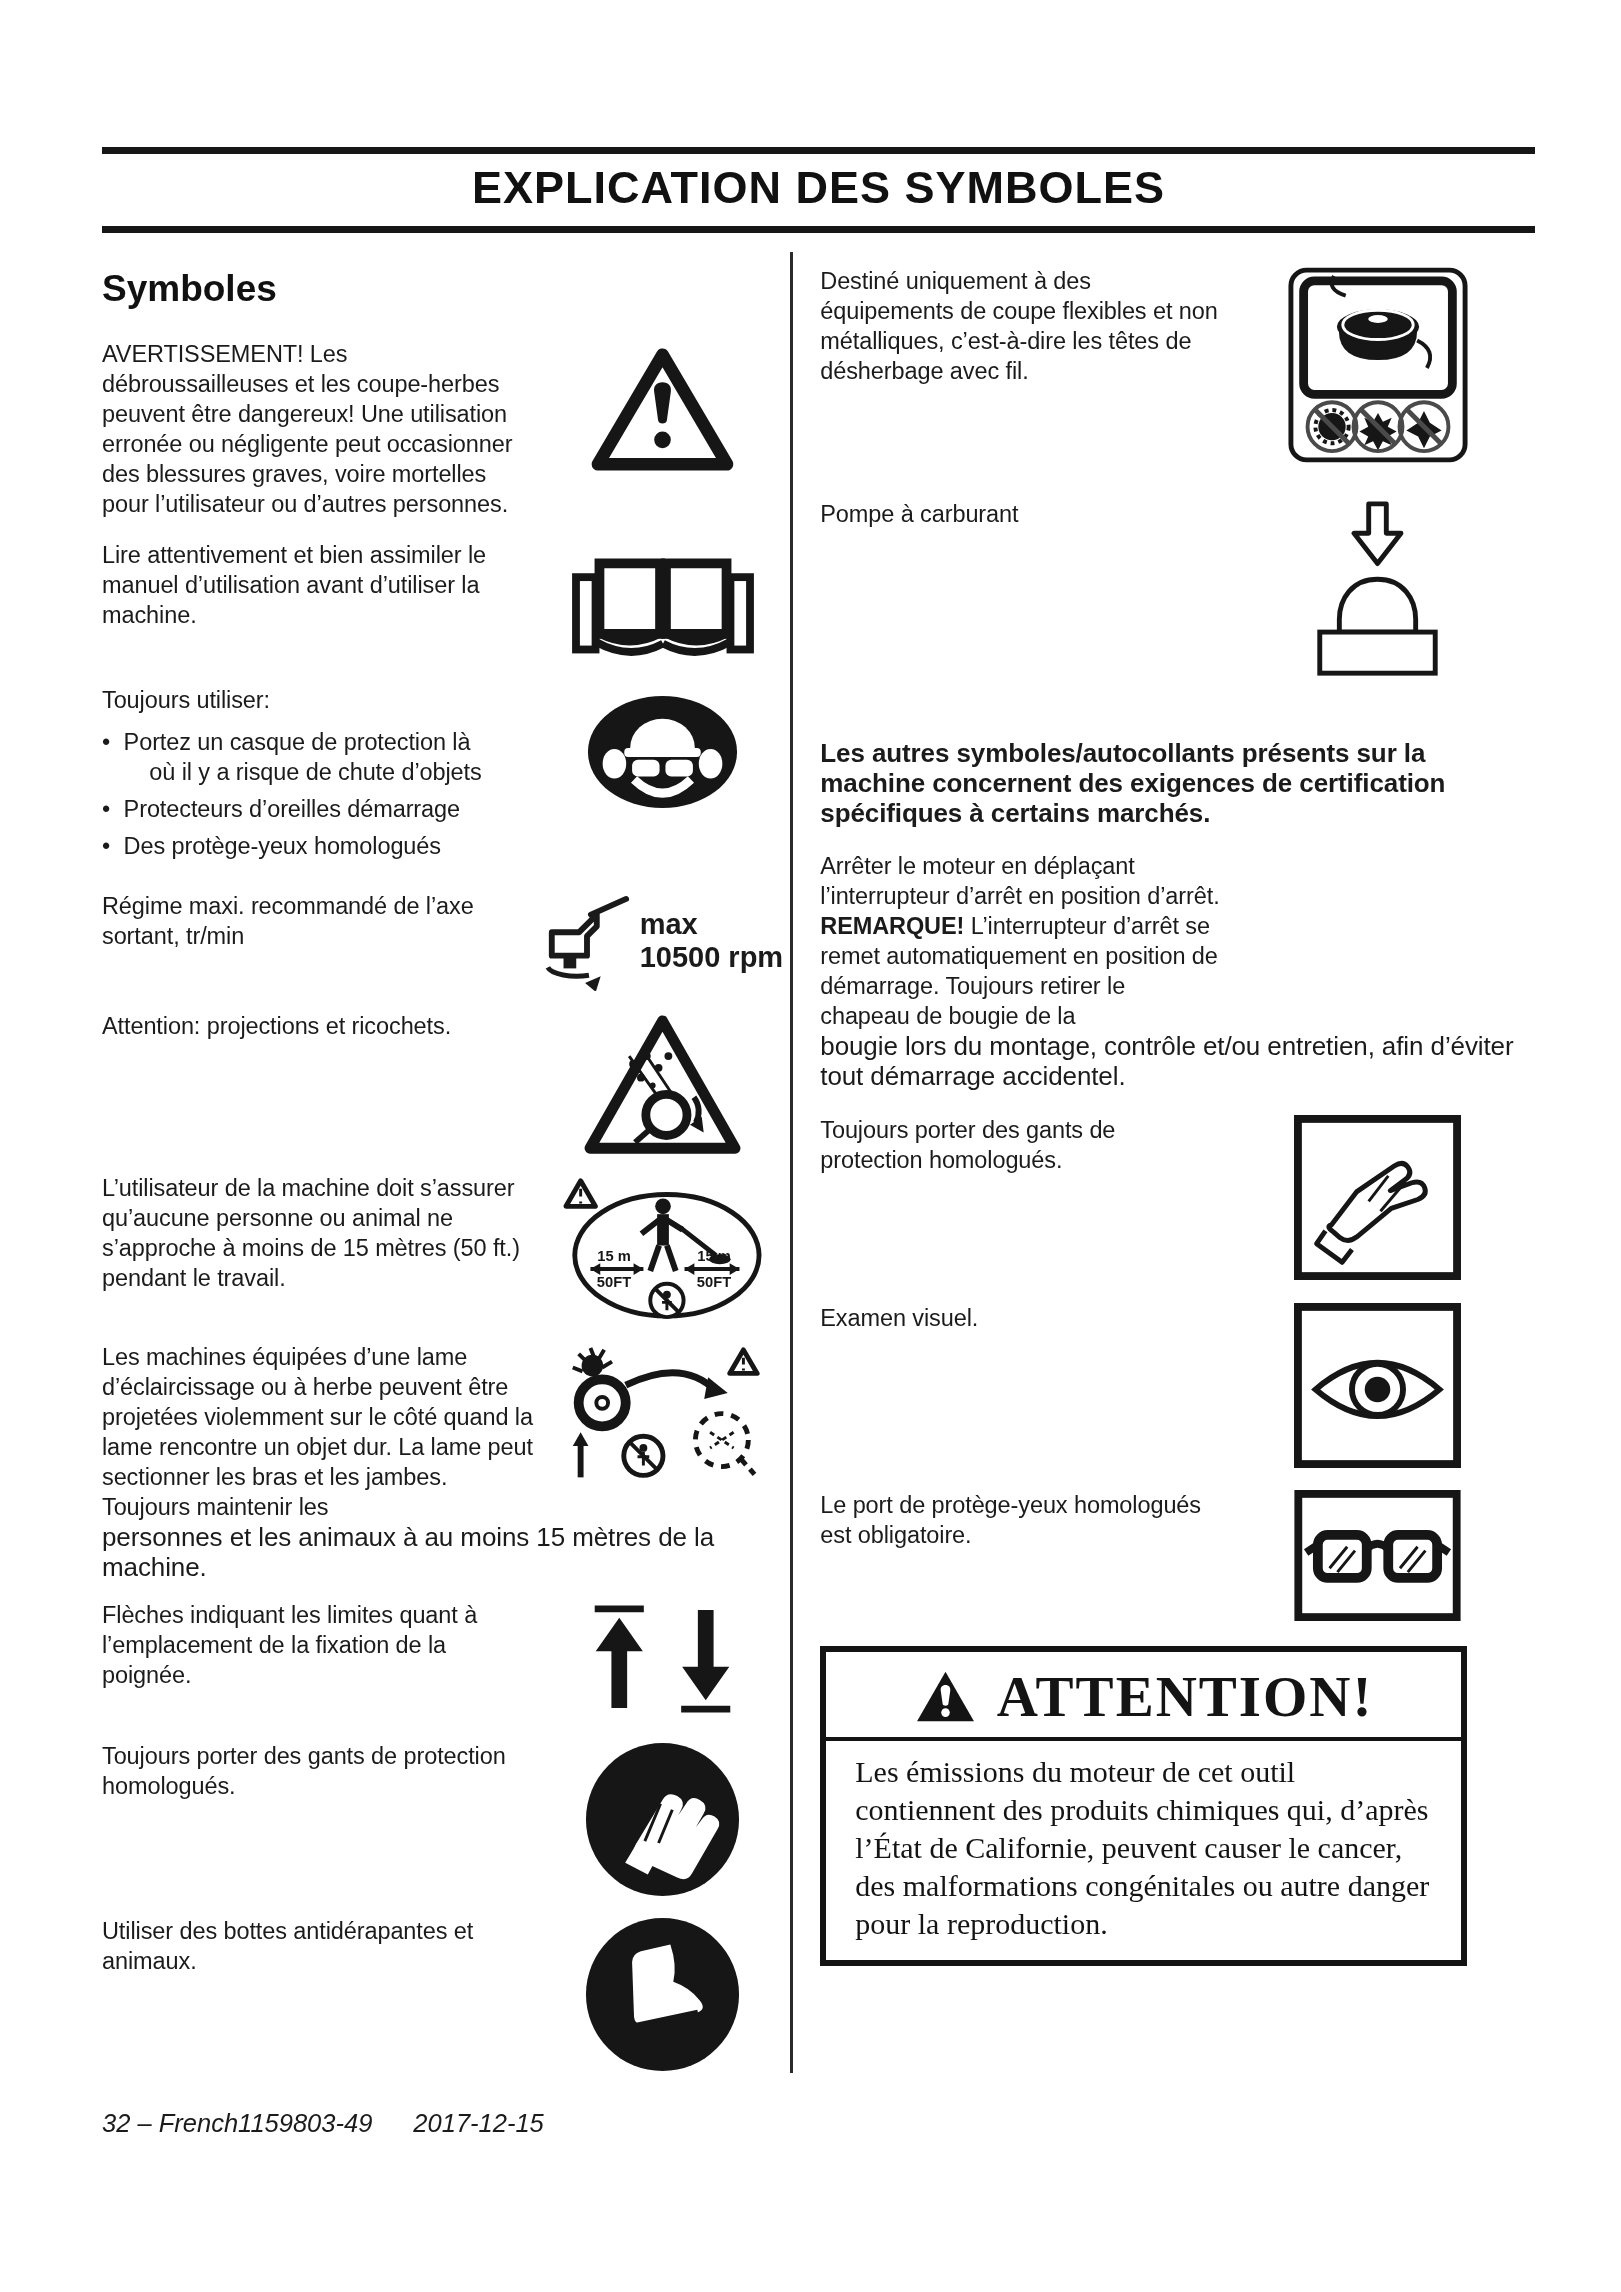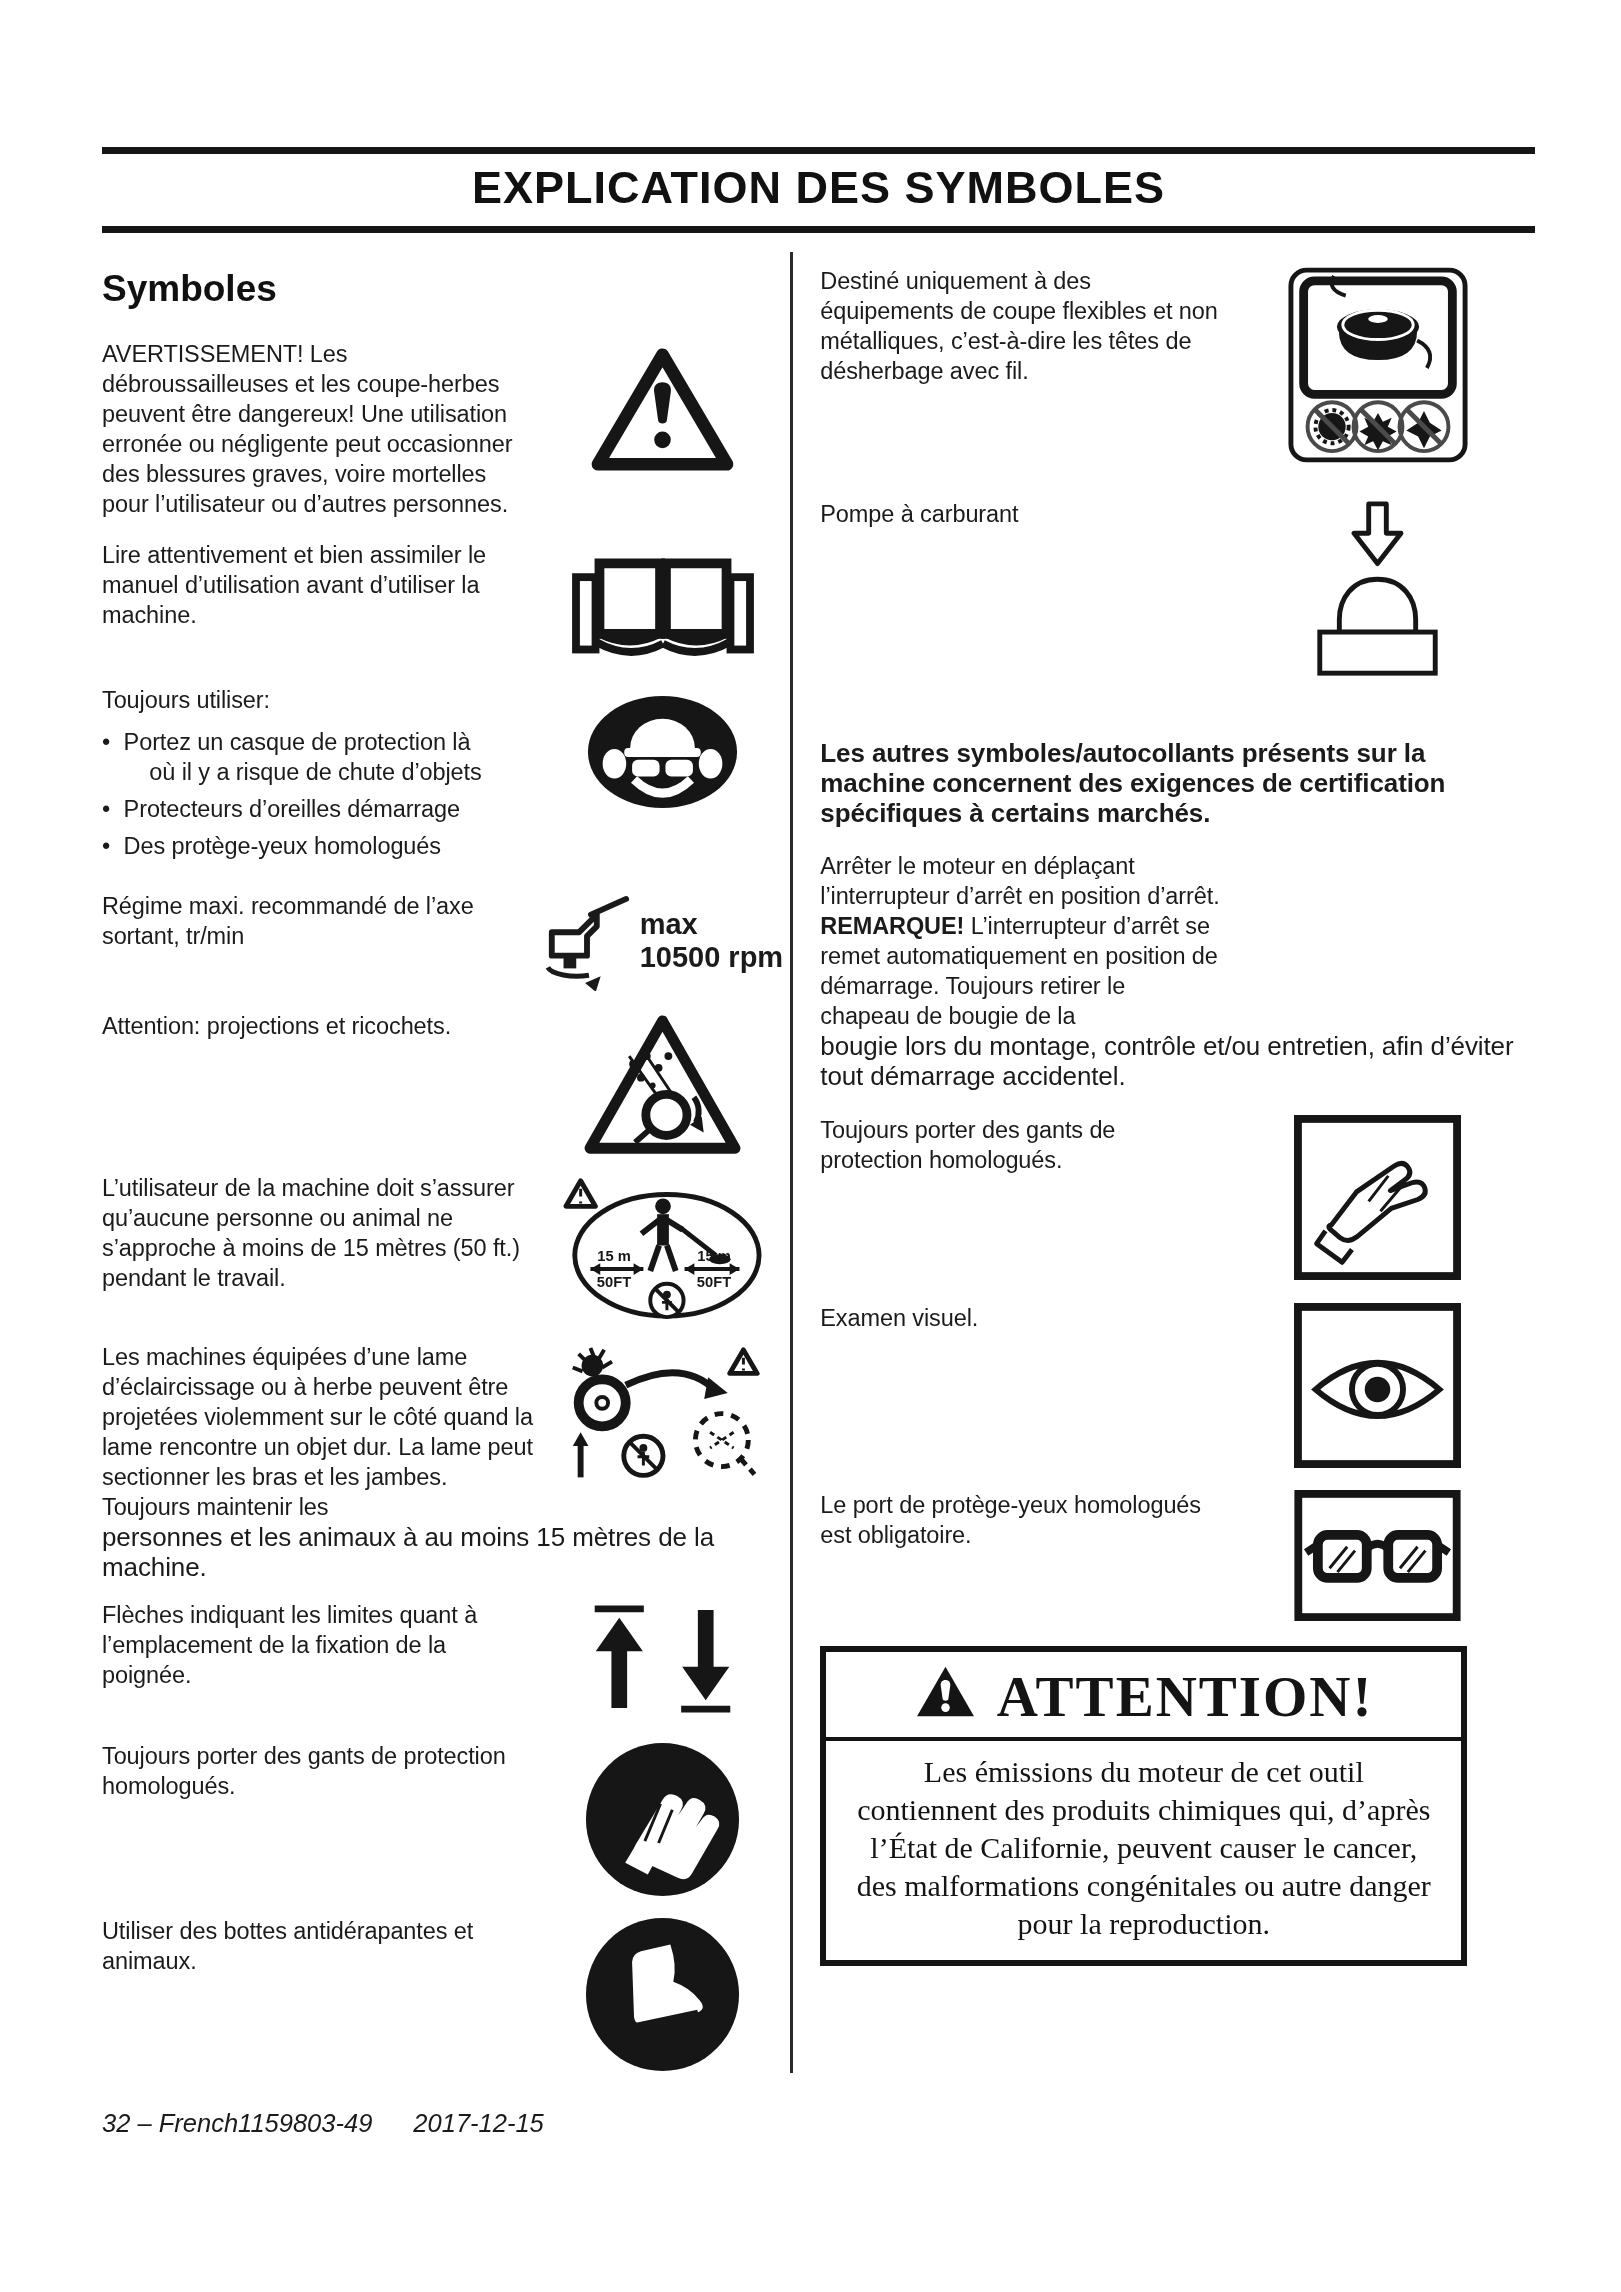--- a/index.html
+++ b/index.html
@@ -31,26 +31,26 @@
   .bullet .bt { white-space:pre-line; flex:1; }
   .boldpara { font-weight:bold; }
   .rpm-wrap { display:flex; align-items:center; gap:7.8px; }
   .rpm-label { font-weight:bold; font-size:29px; line-height:33px; white-space:nowrap; }
   svg { display:block; }
   .attention {
     border:6.9px solid #141414; width:647px; margin-top:9.8px;
     font-family:"Liberation Serif", serif; color:#141414; background:#fff;
   }
   .attention .head {
-    display:flex; align-items:flex-start; justify-content:center; gap:19.6px;
+    display:flex; align-items:center; justify-content:center; gap:19.6px;
     padding:11.8px 9.8px 7.8px; border-bottom:4.9px solid #141414;
   }
   .attention .head .ttl { font-size:57px; font-weight:bold; letter-spacing:2px; }
   .attention .bodytext {
-    padding:11.8px 29px 17.6px; text-align:center; font-size:30px; line-height:38px;
+    padding:11.8px 29px 17.6px; text-align:left; font-size:30px; line-height:38px;
   }
   .footer {
     position:absolute; left:102px; top:2109px; width:1433px;
     display:flex; justify-content:flex-start; font-size:25.5px; color:#1b1b1b;font-style:italic;
   }
   .footer .fr { margin-right:63px; }
   .footer .fr span + span { margin-left:41px; }
 </style>
 </head>
 <body>

